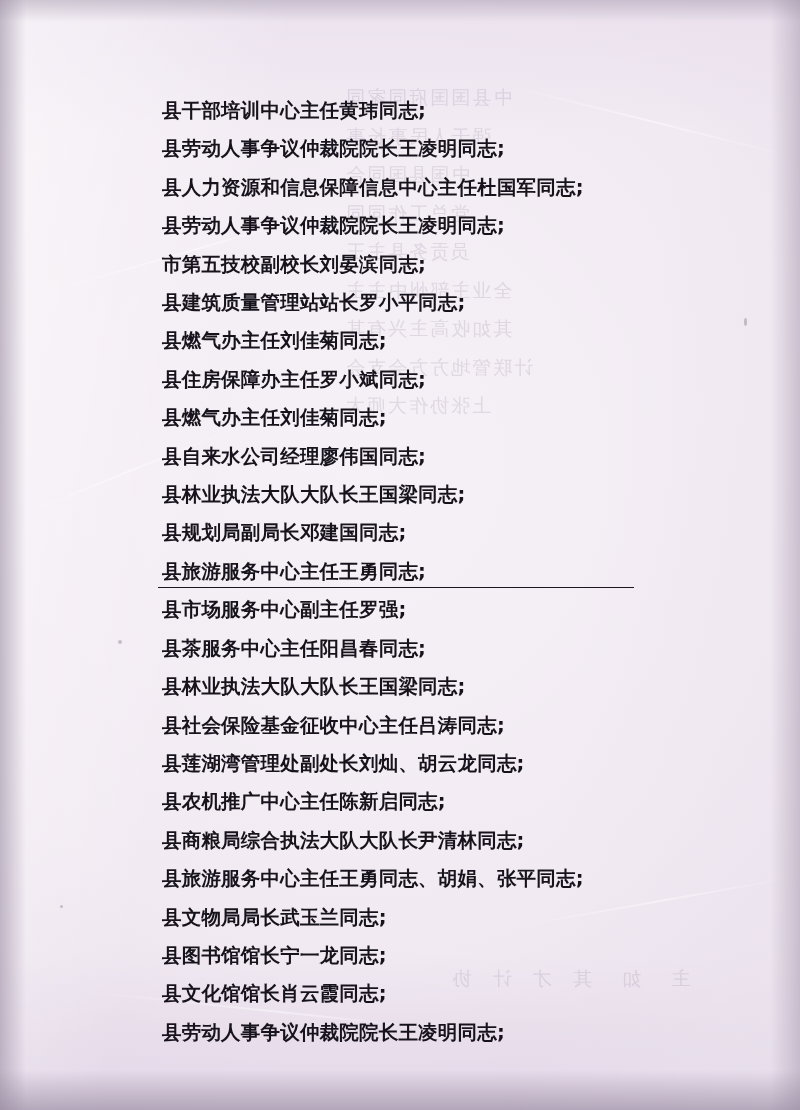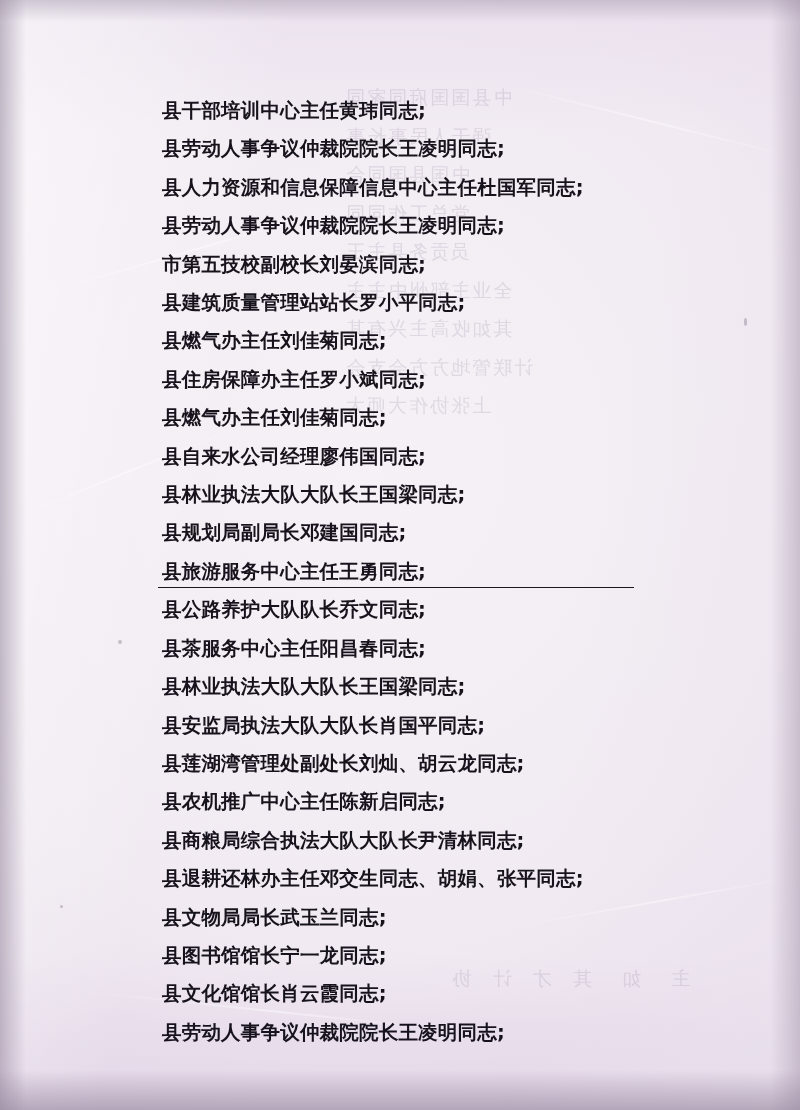--- a/index.html
+++ b/index.html
@@ -171,28 +171,28 @@
       <div class="doc-line">县劳动人事争议仲裁院院长王凌明同志;</div>
       <div class="doc-line">市第五技校副校长刘晏滨同志;</div>
       <div class="doc-line">县建筑质量管理站站长罗小平同志;</div>
       <div class="doc-line">县燃气办主任刘佳菊同志;</div>
       <div class="doc-line">县住房保障办主任罗小斌同志;</div>
       <div class="doc-line">县燃气办主任刘佳菊同志;</div>
       <div class="doc-line">县自来水公司经理廖伟国同志;</div>
       <div class="doc-line">县林业执法大队大队长王国梁同志;</div>
       <div class="doc-line">县规划局副局长邓建国同志;</div>
       <div class="doc-line underlined">县旅游服务中心主任王勇同志;</div>
-      <div class="doc-line">县公路养护大队队长乔文同志;</div>
+      <div class="doc-line">县市场服务中心副主任罗强;</div>
       <div class="doc-line">县茶服务中心主任阳昌春同志;</div>
       <div class="doc-line">县林业执法大队大队长王国梁同志;</div>
-      <div class="doc-line">县安监局执法大队大队长肖国平同志;</div>
+      <div class="doc-line">县社会保险基金征收中心主任吕涛同志;</div>
       <div class="doc-line">县莲湖湾管理处副处长刘灿、胡云龙同志;</div>
       <div class="doc-line">县农机推广中心主任陈新启同志;</div>
       <div class="doc-line">县商粮局综合执法大队大队长尹清林同志;</div>
-      <div class="doc-line">县退耕还林办主任邓交生同志、胡娟、张平同志;</div>
+      <div class="doc-line">县旅游服务中心主任王勇同志、胡娟、张平同志;</div>
       <div class="doc-line">县文物局局长武玉兰同志;</div>
       <div class="doc-line">县图书馆馆长宁一龙同志;</div>
       <div class="doc-line">县文化馆馆长肖云霞同志;</div>
       <div class="doc-line">县劳动人事争议仲裁院院长王凌明同志;</div>
     </div>
 
   <div class="speck" style="left:744px; top:318px; width:3px; height:8px;"></div>
   <div class="speck" style="left:118px; top:640px; width:4px; height:4px;"></div>
   <div class="speck" style="left:60px; top:905px; width:3px; height:3px;"></div>
 

